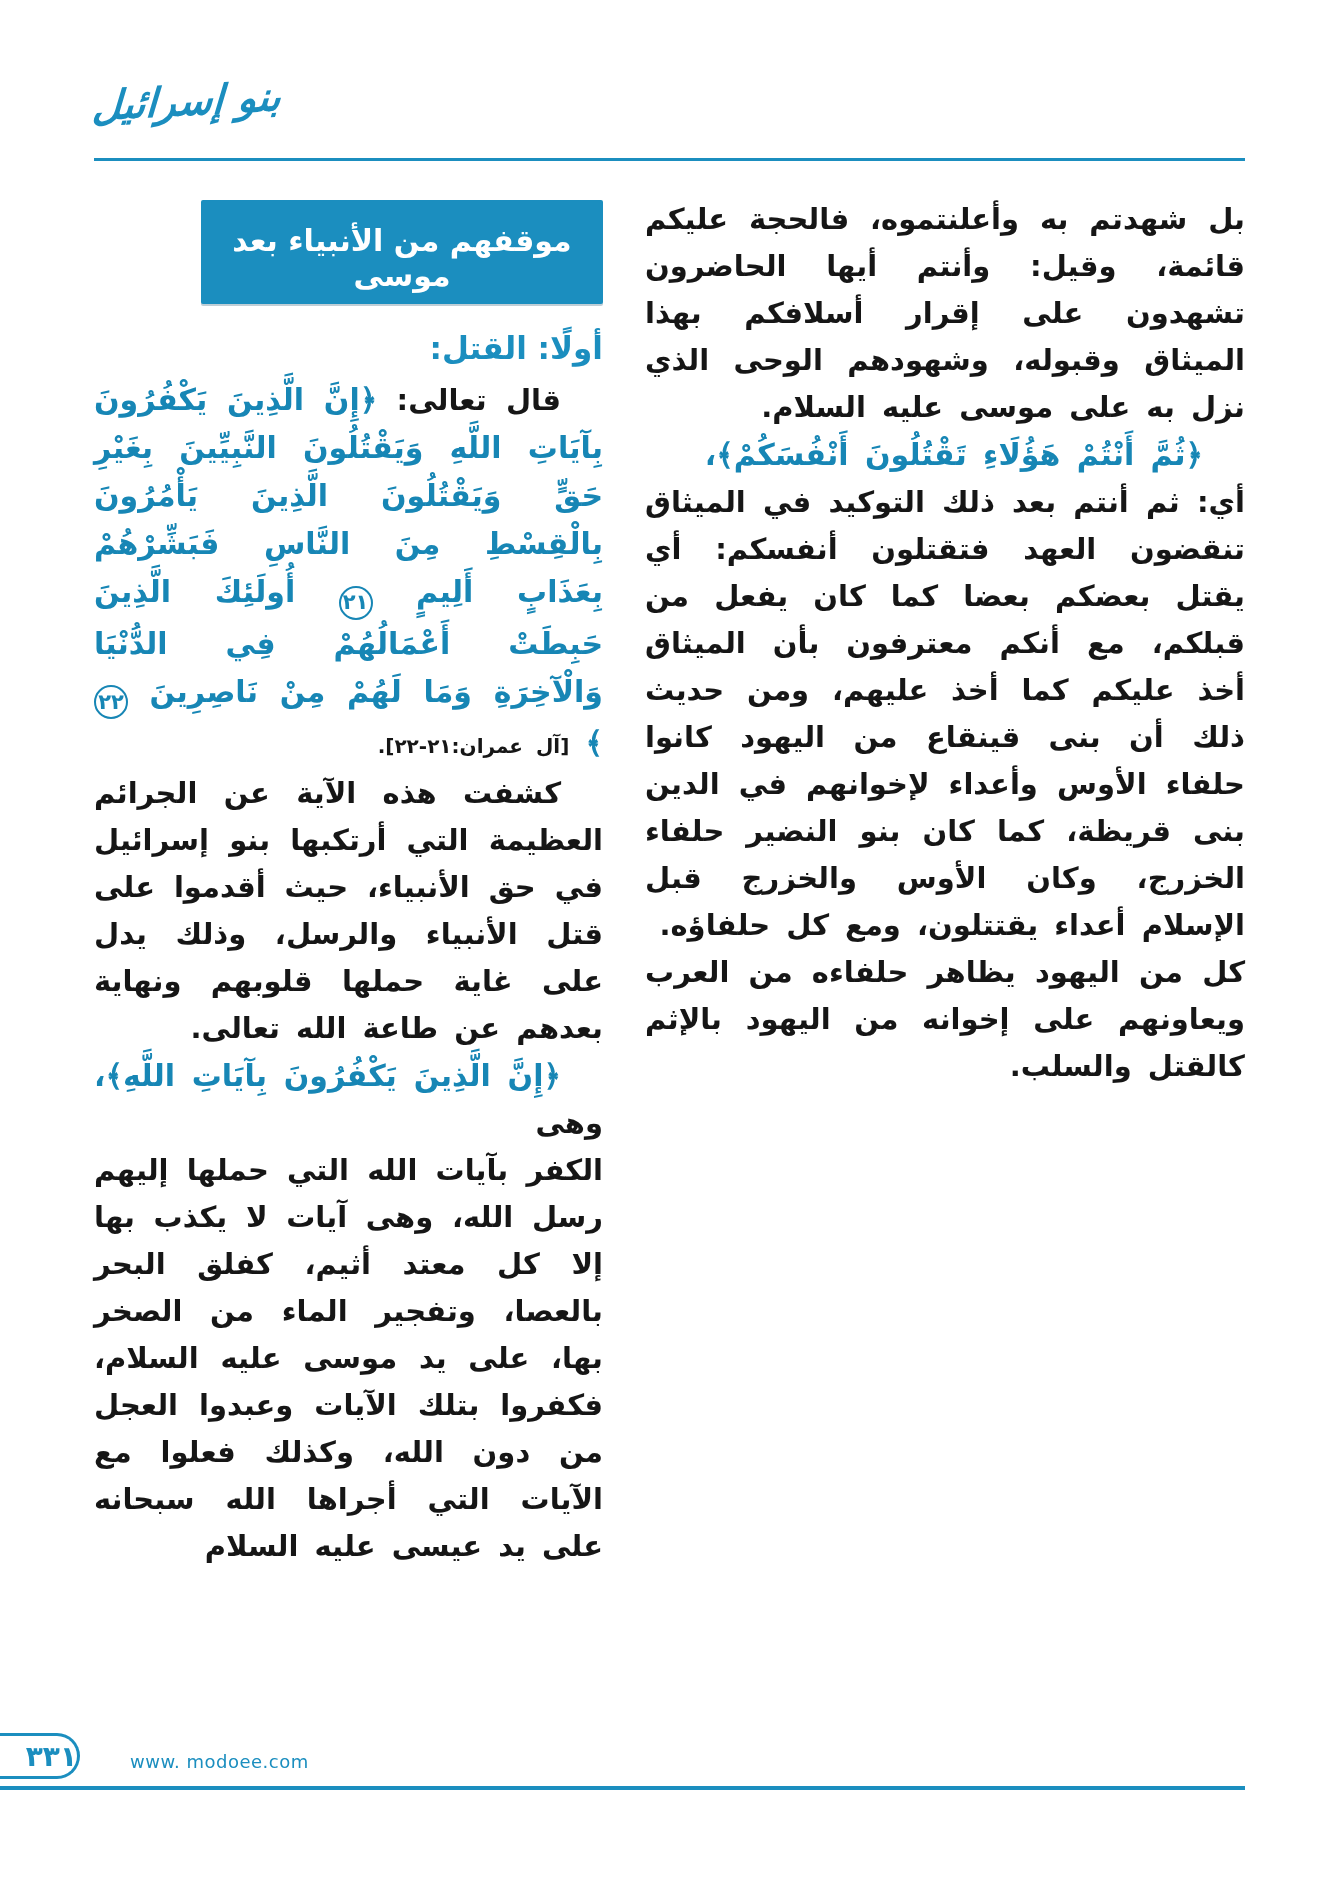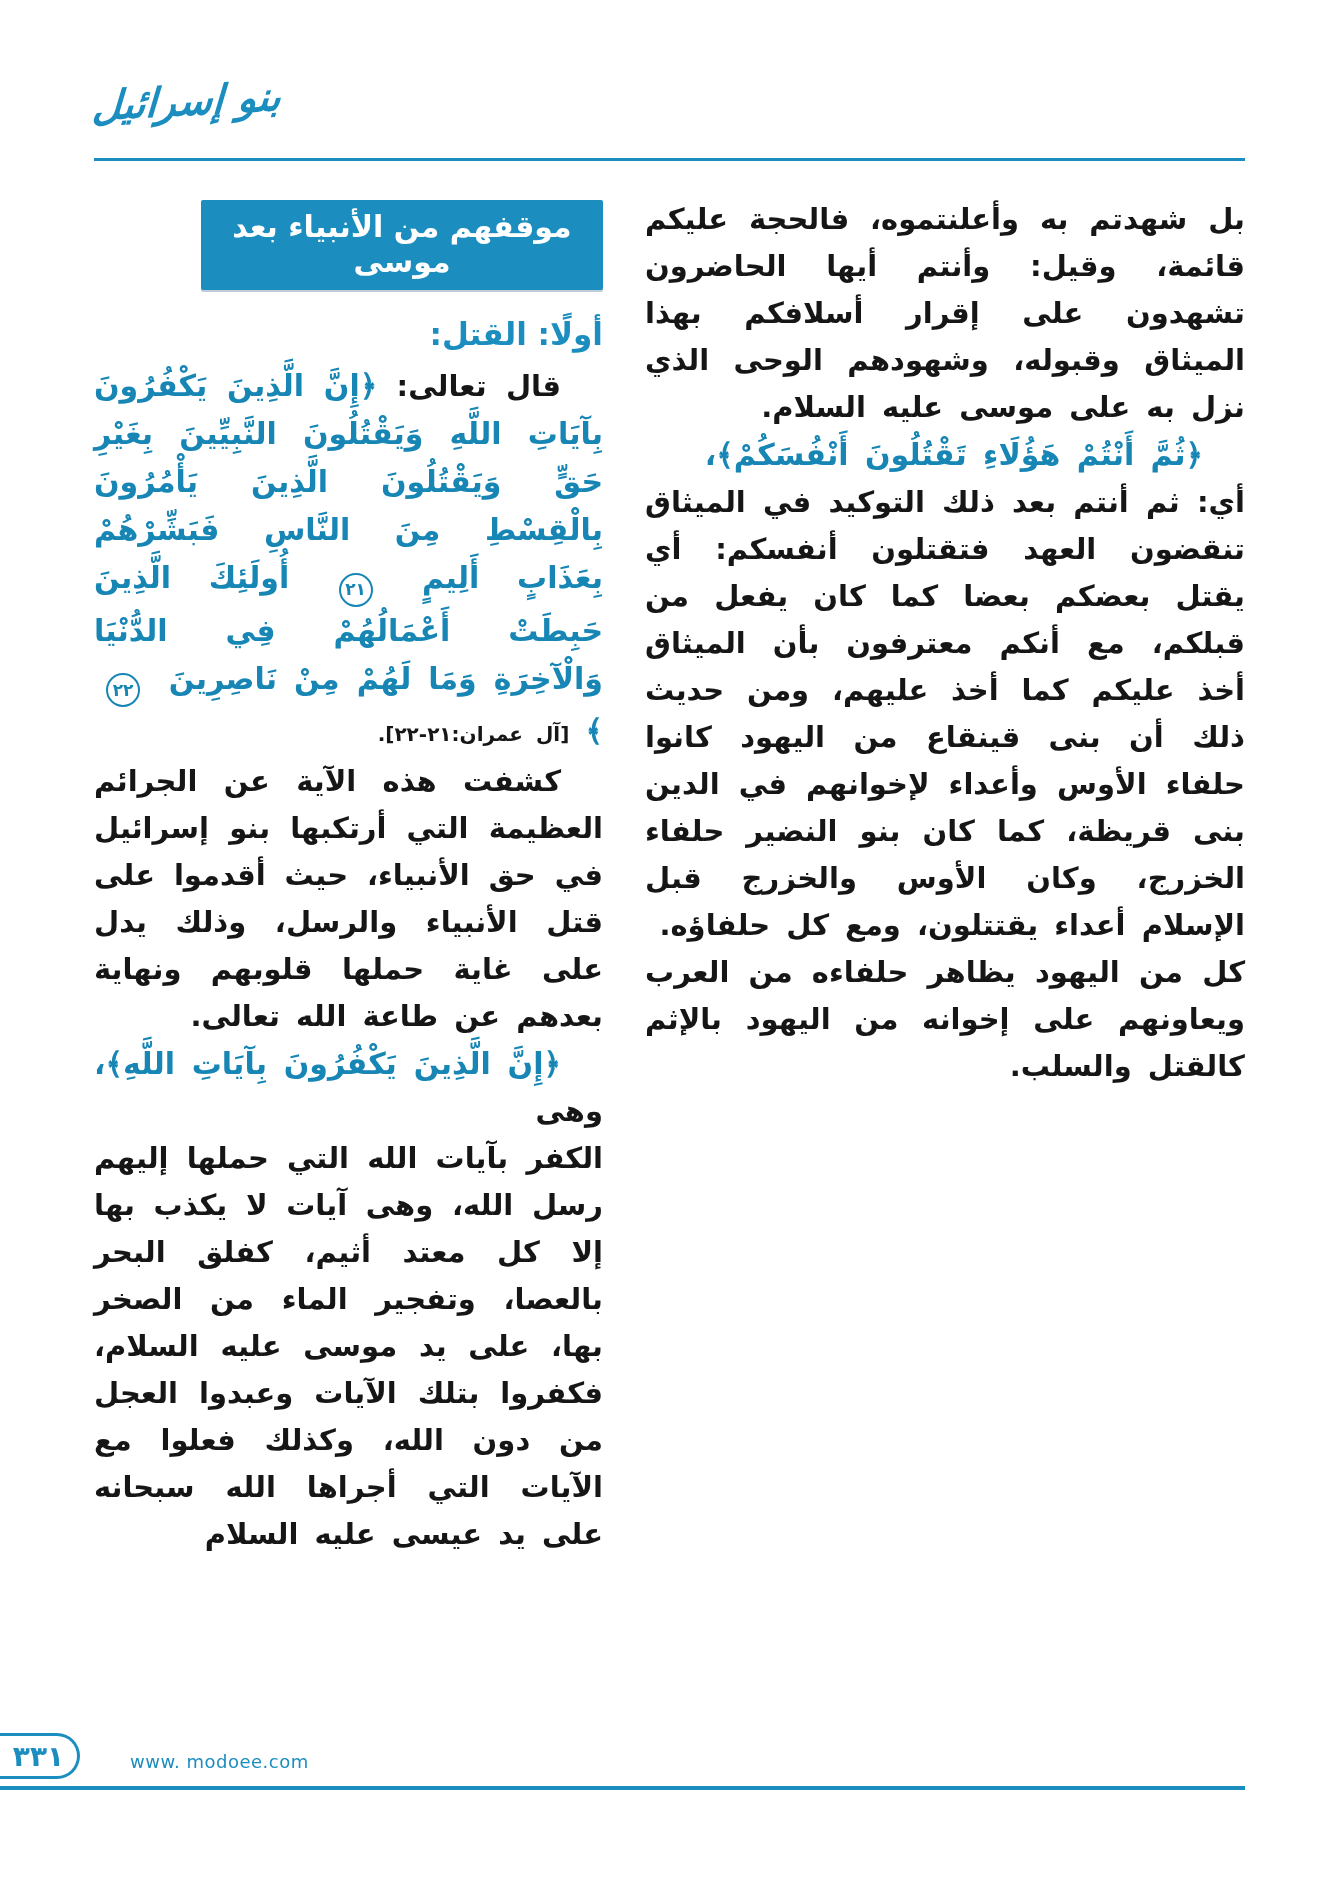--- a/index.html
+++ b/index.html
@@ -52,53 +52,53 @@
     font-size:30px;font-weight:700;
   }
   .verse{margin:2px 0;}
   .ref{
     color:var(--ink);font-size:20px;font-weight:700;
   }
   .aya-badge{
     display:inline-flex;align-items:center;justify-content:center;
     width:34px;height:34px;
     border:2px solid var(--quran);border-radius:50%;
-    font-size:17px;font-weight:700;color:var(--quran);
-    vertical-align:-7px;margin:0 12px;
+    font-size:21px;font-weight:700;color:var(--quran);
+    vertical-align:-7px;margin:0 0;
     text-indent:0;
   }
   .section-box{
     width:402px;
     margin:4px 0 18px auto; 
     background:var(--accent);
     color:#ffffff;
     text-align:center;
     font-size:30px;font-weight:700;
-    padding:9px 6px 11px;
+    padding:23px 6px 11px;
     border-radius:2px;
     box-shadow:0 2px 0 rgba(0,60,90,.25);
   }
   .subheading{
     color:var(--accent);
     font-size:31px;font-weight:700;
     line-height:52px;
     margin:4px 0 2px;
   }
   
   .footer-rule{
     position:absolute;left:0;right:94px;bottom:100px;
     height:4px;background:var(--accent);
   }
   .page-number-pill{
     position:absolute;left:0;bottom:111px;
     width:80px;height:46px;
     background:#ffffff;
     border:3px solid var(--accent);border-left:none;
     border-radius:0 23px 23px 0;
-    display:flex;align-items:center;justify-content:center;
+    display:flex;align-items:center;
     color:var(--accent);font-size:28px;font-weight:700;
   }
   .website{
     position:absolute;left:130px;bottom:118px;
     direction:ltr;
     color:var(--accent);font-size:18px;font-weight:400;
     letter-spacing:.5px;
   }
 </style>
 </head>

